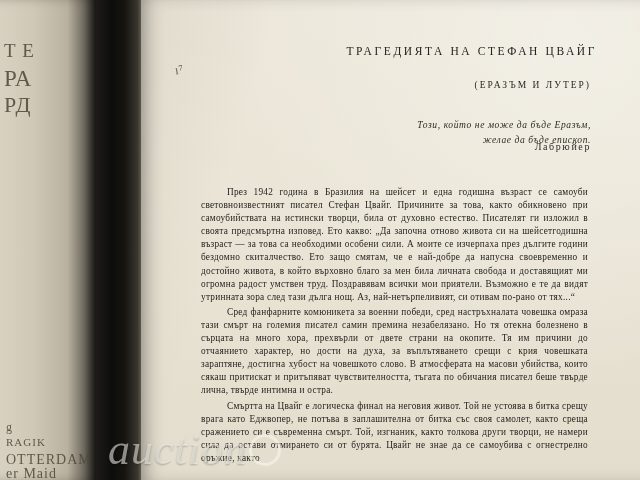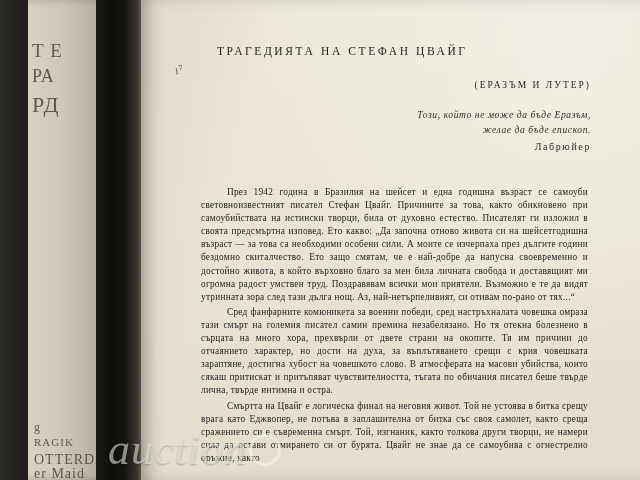--- a/index.html
+++ b/index.html
@@ -26,31 +26,30 @@
   
   .left-page {
     position: absolute;
     left: 0;
     top: 0;
     width: 96px;
     height: 480px;
     background: linear-gradient(90deg,#d8d2c2 0%, #cfc8b6 35%, #b9b2a0 70%, #6e6a5e 88%, #26241f 100%);
     box-shadow: inset -8px 0 14px -6px rgba(0,0,0,0.55);
     overflow: hidden;
-    margin-left: 28px;
   }
   .left-page .lp-text {
     position: absolute;
     color: #4b4639;
     font-family: "Liberation Serif", serif;
     letter-spacing: 1px;
     opacity: 0.85;
   }
   .lp-l1 { left: 4px; top: 40px;  font-size: 19px; }
-  .lp-l2 { left: 4px; top: 66px;  font-size: 18px; }
+  .lp-l2 { left: 4px; top: 66px;  font-size: 23px; }
   .lp-l3 { left: 4px; top: 92px;  font-size: 22px; }
   .lp-l4 { left: 6px; top: 420px; font-size: 12px; }
   .lp-l5 { left: 6px; top: 436px; font-size: 11px; text-align: right; }
   .lp-l6 { left: 6px; top: 452px; font-size: 14px; }
   .lp-l7 { left: 6px; top: 466px; font-size: 14px; }
 
   
   .gutter {
     position: absolute;
     left: 96px; top: 0;
@@ -80,42 +79,42 @@
     left: 60px;
     top: 0;
     width: 390px;
     color: #23211c;
   }
 
   h1.title {
     margin: 0;
     position: absolute;
     top: 45px;
-    left: 16px;
-    width: 390px;
-    text-align: left;
+    left: 6px;
+    width: 390px;
+    text-align: right;
     font-size: 11.5px;
     font-weight: normal;
     letter-spacing: 2.6px;
     color: #262420;
   }
   .subtitle {
     position: absolute;
     top: 80px;
     left: 0;
     width: 390px;
     text-align: right;
     font-size: 9.5px;
     letter-spacing: 2px;
     color: #2a2723;
   }
 
   .epigraph {
     position: absolute;
-    top: 108px;
+    top: 118px;
     left: 96px;
     width: 294px;
     text-align: right;
     font-size: 9.5px;
     line-height: 15px;
     letter-spacing: 0.6px;
     font-style: italic;
     color: #2d2a24;
   }
   .epigraph .l2 { display: block; }

